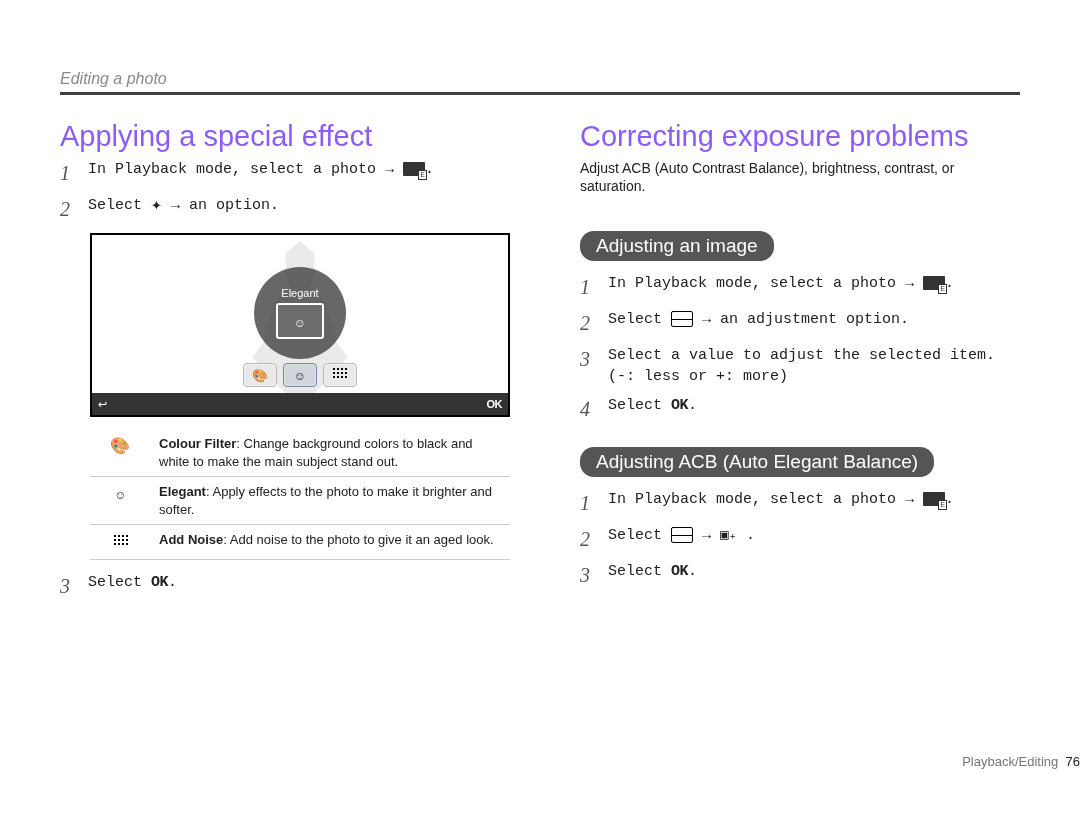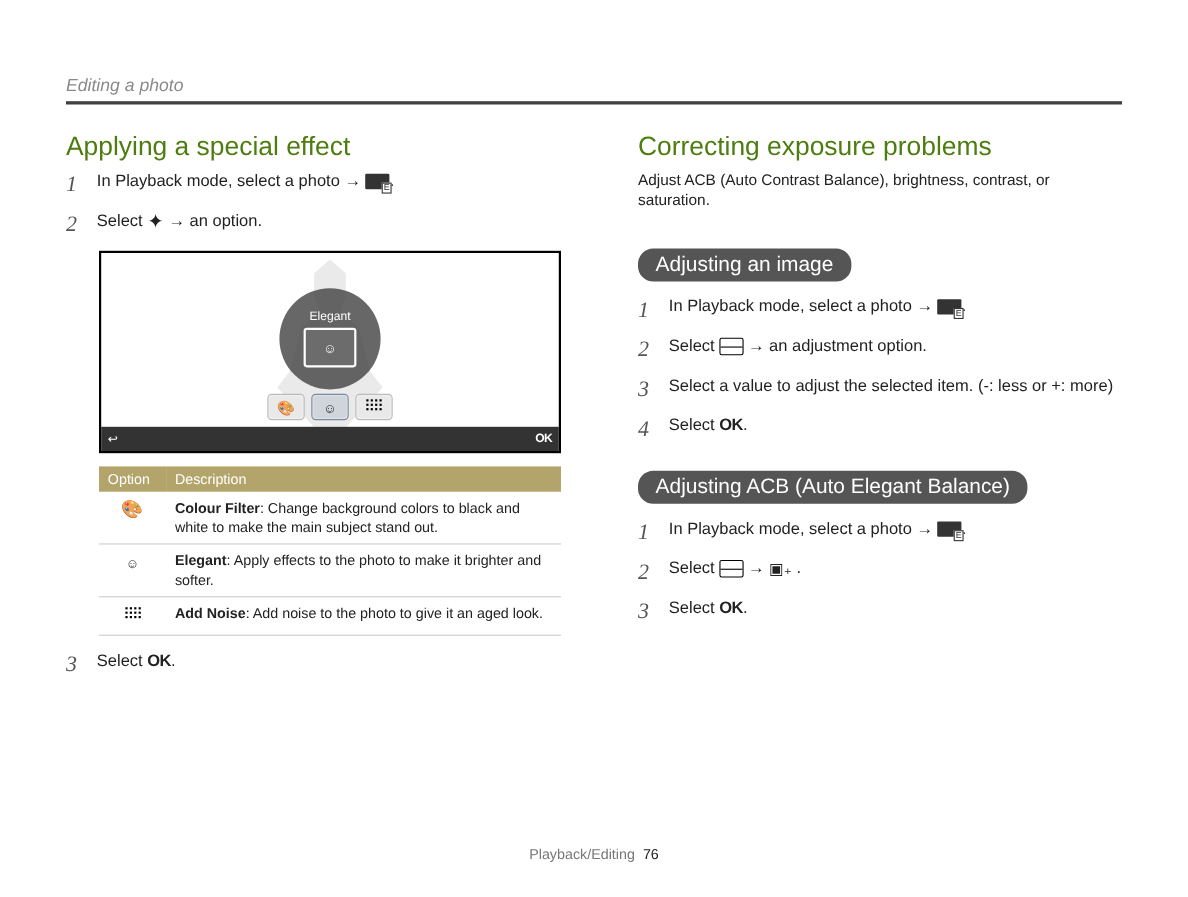--- a/index.html
+++ b/index.html
@@ -25,23 +25,23 @@
     margin-bottom: 25px;
   }
   .columns {
     display: flex;
     gap: 40px;
   }
   .col {
     flex: 1;
   }
   h2.section-title {
-    color: #4d7c0f;
+    color: #8b5cf6;
     font-weight: 400;
-    font-size: 24px;
+    font-size: 29px;
     margin: 0 0 6px 0;
   }
   .intro {
     font-size: 14px;
     color: #222;
     margin: 0 0 20px 0;
     line-height: 1.3;
   }
   .step {
     display: flex;
@@ -52,20 +52,21 @@
   }
   .stepnum {
     font-size: 20px;
     font-style: italic;
     font-family: Georgia, "Times New Roman", serif;
     width: 28px;
     color: #555;
   }
   .steptext {
     flex: 1;
+    font-family: Liberation Mono, monospace;
   }
   .icon-playback-edit {
     width: 22px;
     height: 14px;
     background: #333;
     border-radius: 1px;
     position: relative;
     display: inline-block;
     vertical-align: middle;
   }
@@ -254,23 +255,23 @@
   }
   .sub-icon {
     display: inline-block;
     width: 14px;
     text-align: center;
     font-size: 12px;
   }
   
   .footer {
     position: absolute;
-    bottom: 31px;
+    bottom: 46px;
     left: 0; right: 0;
-    text-align: center;
+    text-align: right;
     font-size: 13px;
     color: #777;
   }
   .footer .pagenum {
     color: #222;
   }
   .grid-icon::before{
     content:"";
     display:inline-block;
     width:14px; height:12px;
@@ -338,24 +339,20 @@
           </div>
         </div>
         <div class="screenshot-bar">
           <span>↩</span>
           <span class="ok-text">OK</span>
         </div>
       </div>
 
       <table class="opt-table">
         <tbody>
-            <tr>
-          <th>Option</th>
-          <th>Description</th>
-        </tr>
         <tr>
           <td class="icon-cell">🎨</td>
           <td><span class="opt-name">Colour Filter</span><span>: Change background colors to black and white to make the main subject stand out.</span></td>
         </tr>
         <tr>
           <td class="icon-cell"><span class="elegant-icon"></span></td>
           <td><span class="opt-name">Elegant</span><span>: Apply effects to the photo to make it brighter and softer.</span></td>
         </tr>
         <tr>
           <td class="icon-cell"><span class="grid-icon"></span></td>

